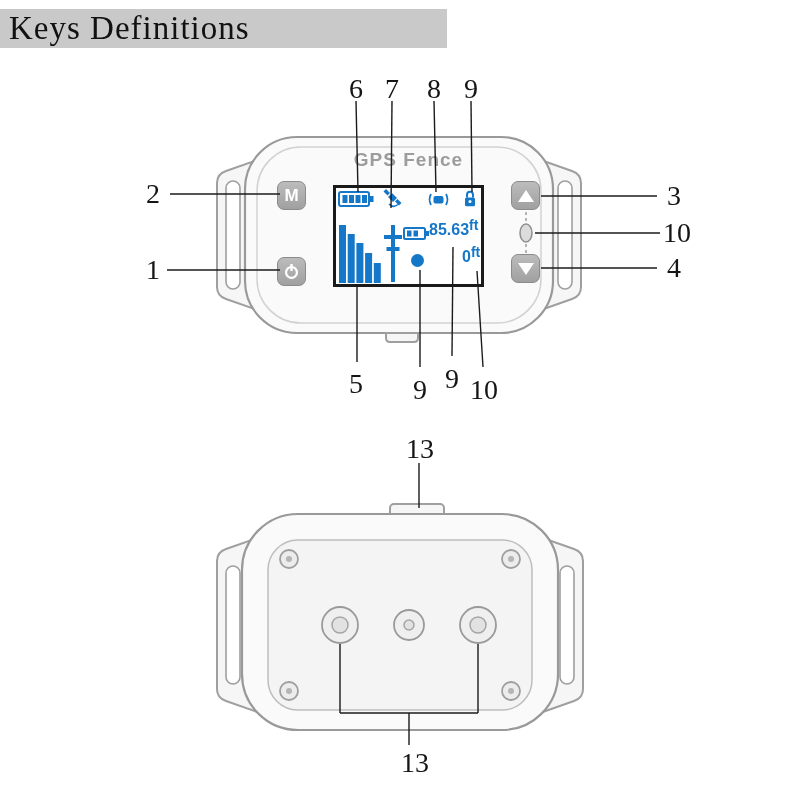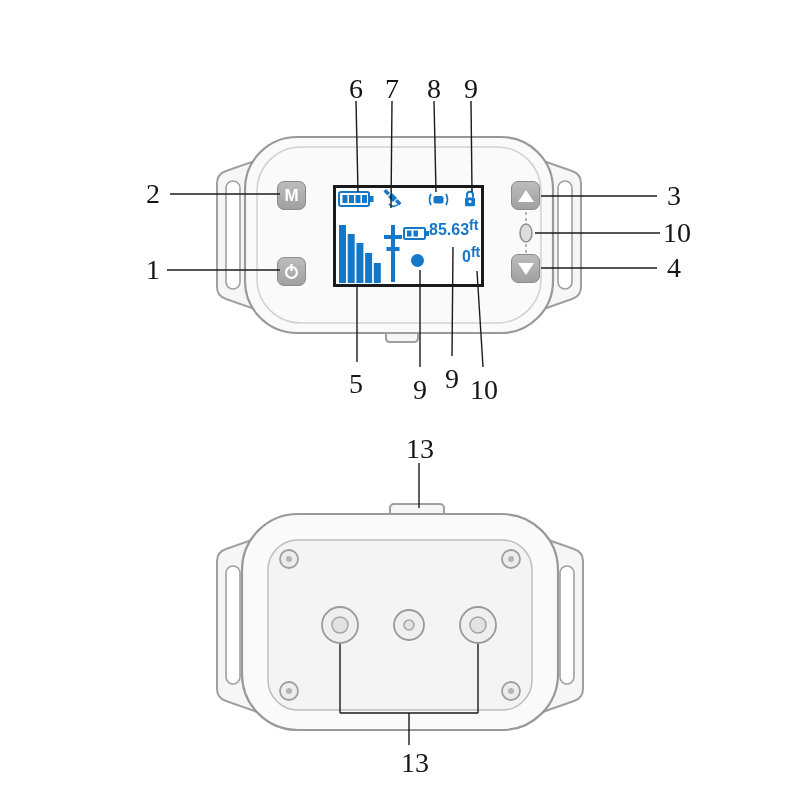--- a/index.html
+++ b/index.html
@@ -96,20 +96,21 @@
       </g>
       <circle class="contact" cx="340" cy="625" r="18"></circle>
       <circle class="contactin" cx="340" cy="625" r="8"></circle>
       <circle class="contact" cx="409" cy="625" r="15"></circle>
       <circle class="contactin" cx="409" cy="625" r="5"></circle>
       <circle class="contact" cx="478" cy="625" r="18"></circle>
       <circle class="contactin" cx="478" cy="625" r="8"></circle>
     </g>
   </svg>
 
+  <div class="brand">GPS Fence</div>
 
   <div class="screen">
     <svg class="abs" style="left:2px;top:3px" width="36" height="16" viewBox="0 0 36 16">
       <rect x="1" y="1" width="30" height="14" rx="2" fill="none" stroke="#1577c8" stroke-width="2"></rect>
       <rect x="32" y="5" width="3.5" height="6" fill="#1577c8"></rect>
       <rect x="4.5" y="4" width="5" height="8" fill="#1577c8"></rect>
       <rect x="11" y="4" width="5" height="8" fill="#1577c8"></rect>
       <rect x="17.5" y="4" width="5" height="8" fill="#1577c8"></rect>
       <rect x="24" y="4" width="5" height="8" fill="#1577c8"></rect>
     </svg>
@@ -195,14 +196,15 @@
   <div class="callout co3">3</div>
   <div class="callout co10r">10</div>
   <div class="callout co4">4</div>
   <div class="callout co5">5</div>
   <div class="callout co12">9</div>
   <div class="callout co11">9</div>
   <div class="callout co10b">10</div>
   <div class="callout co13">13</div>
   <div class="callout co14">13</div>
 
+  <div class="title">Keys Definitions</div>
 
 </div>
 
 </body></html>

